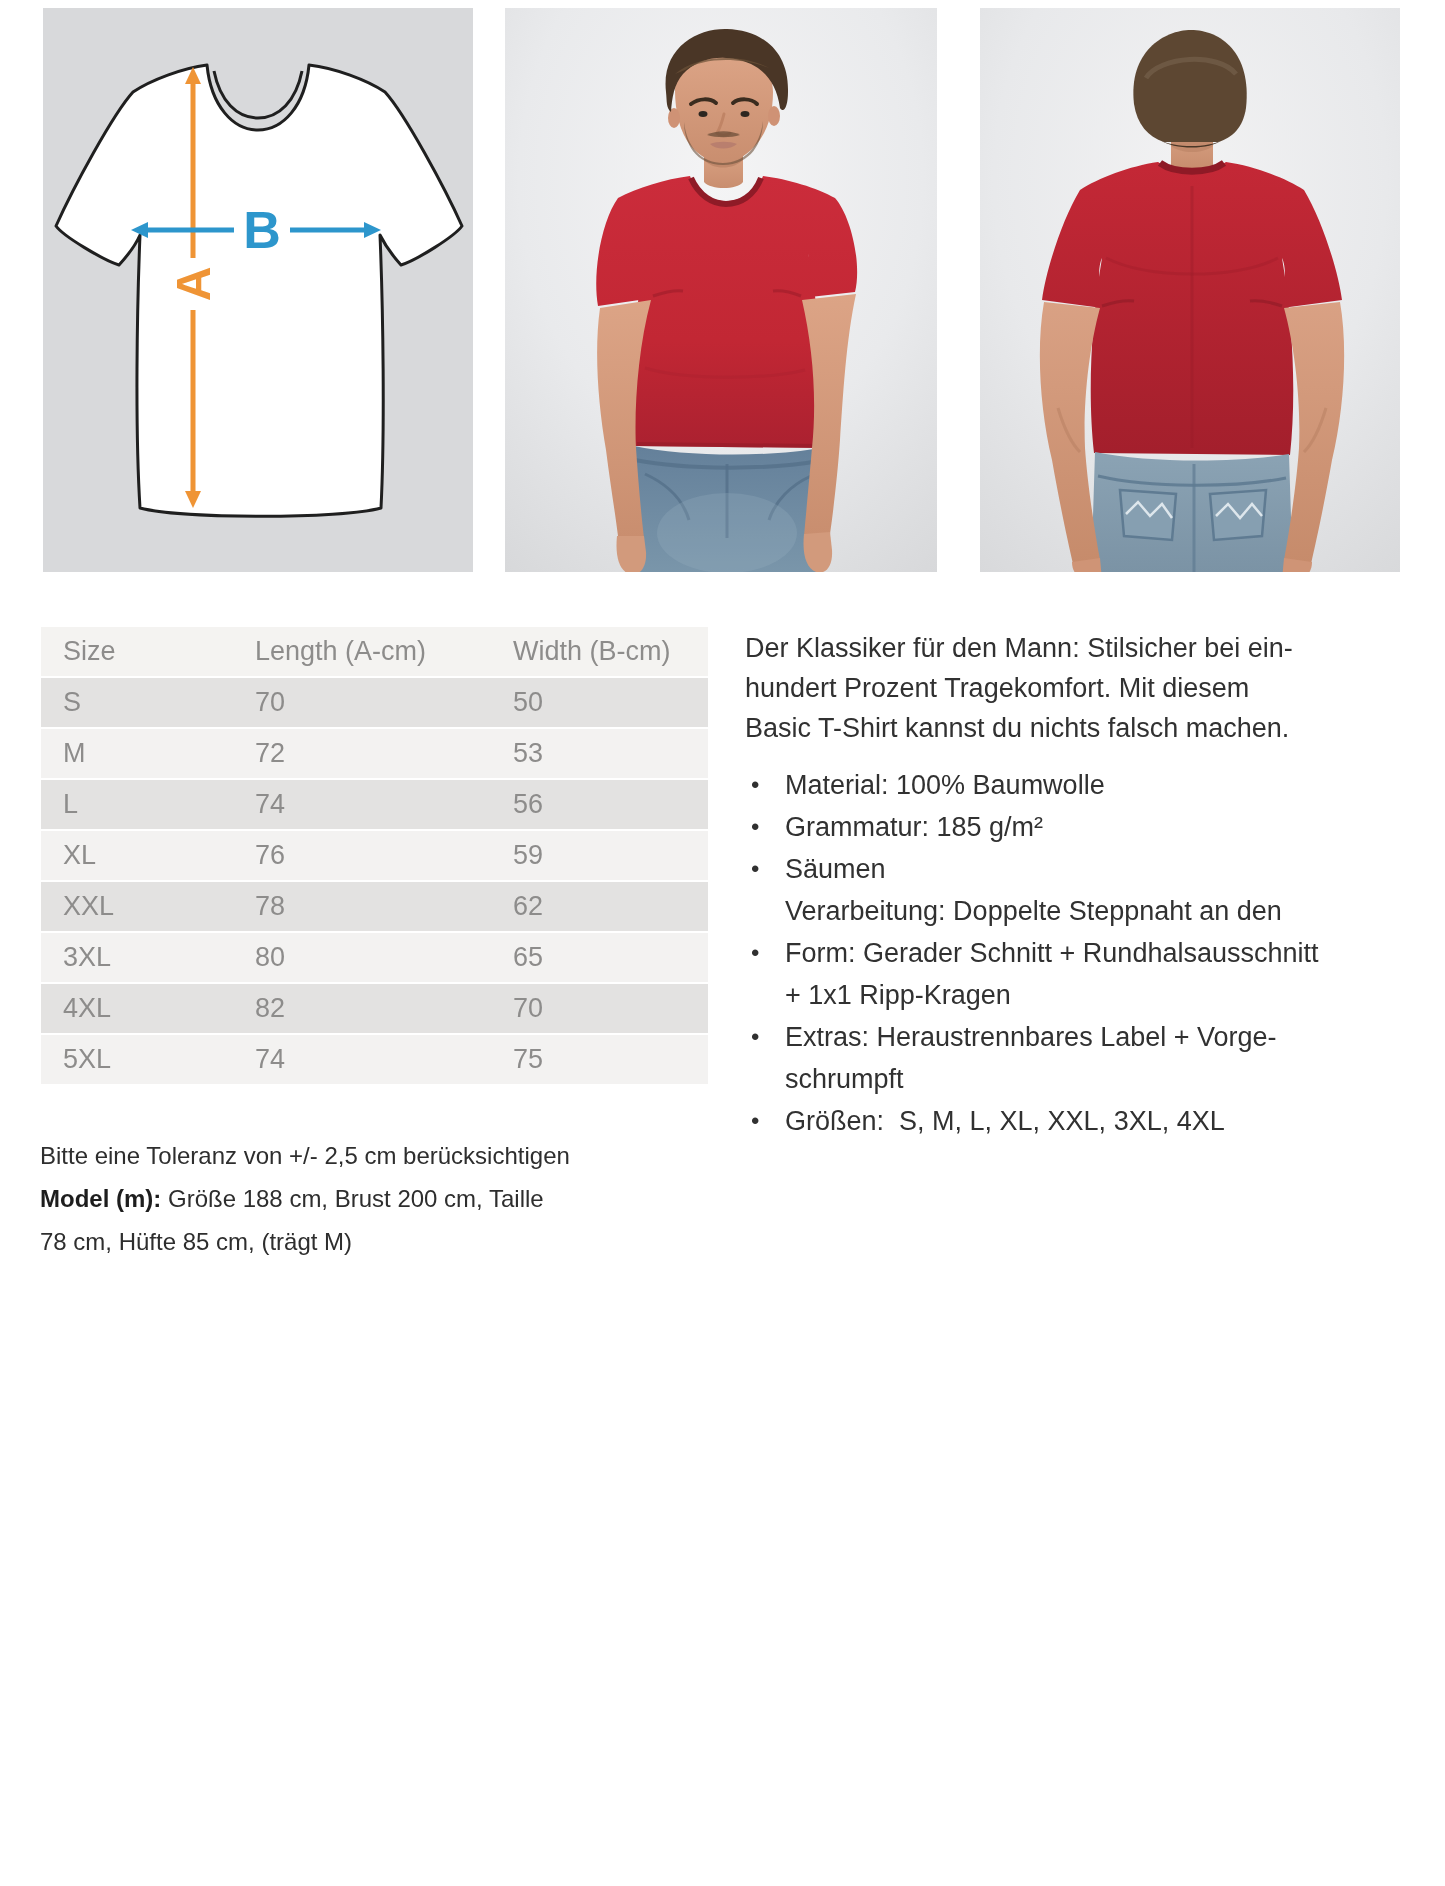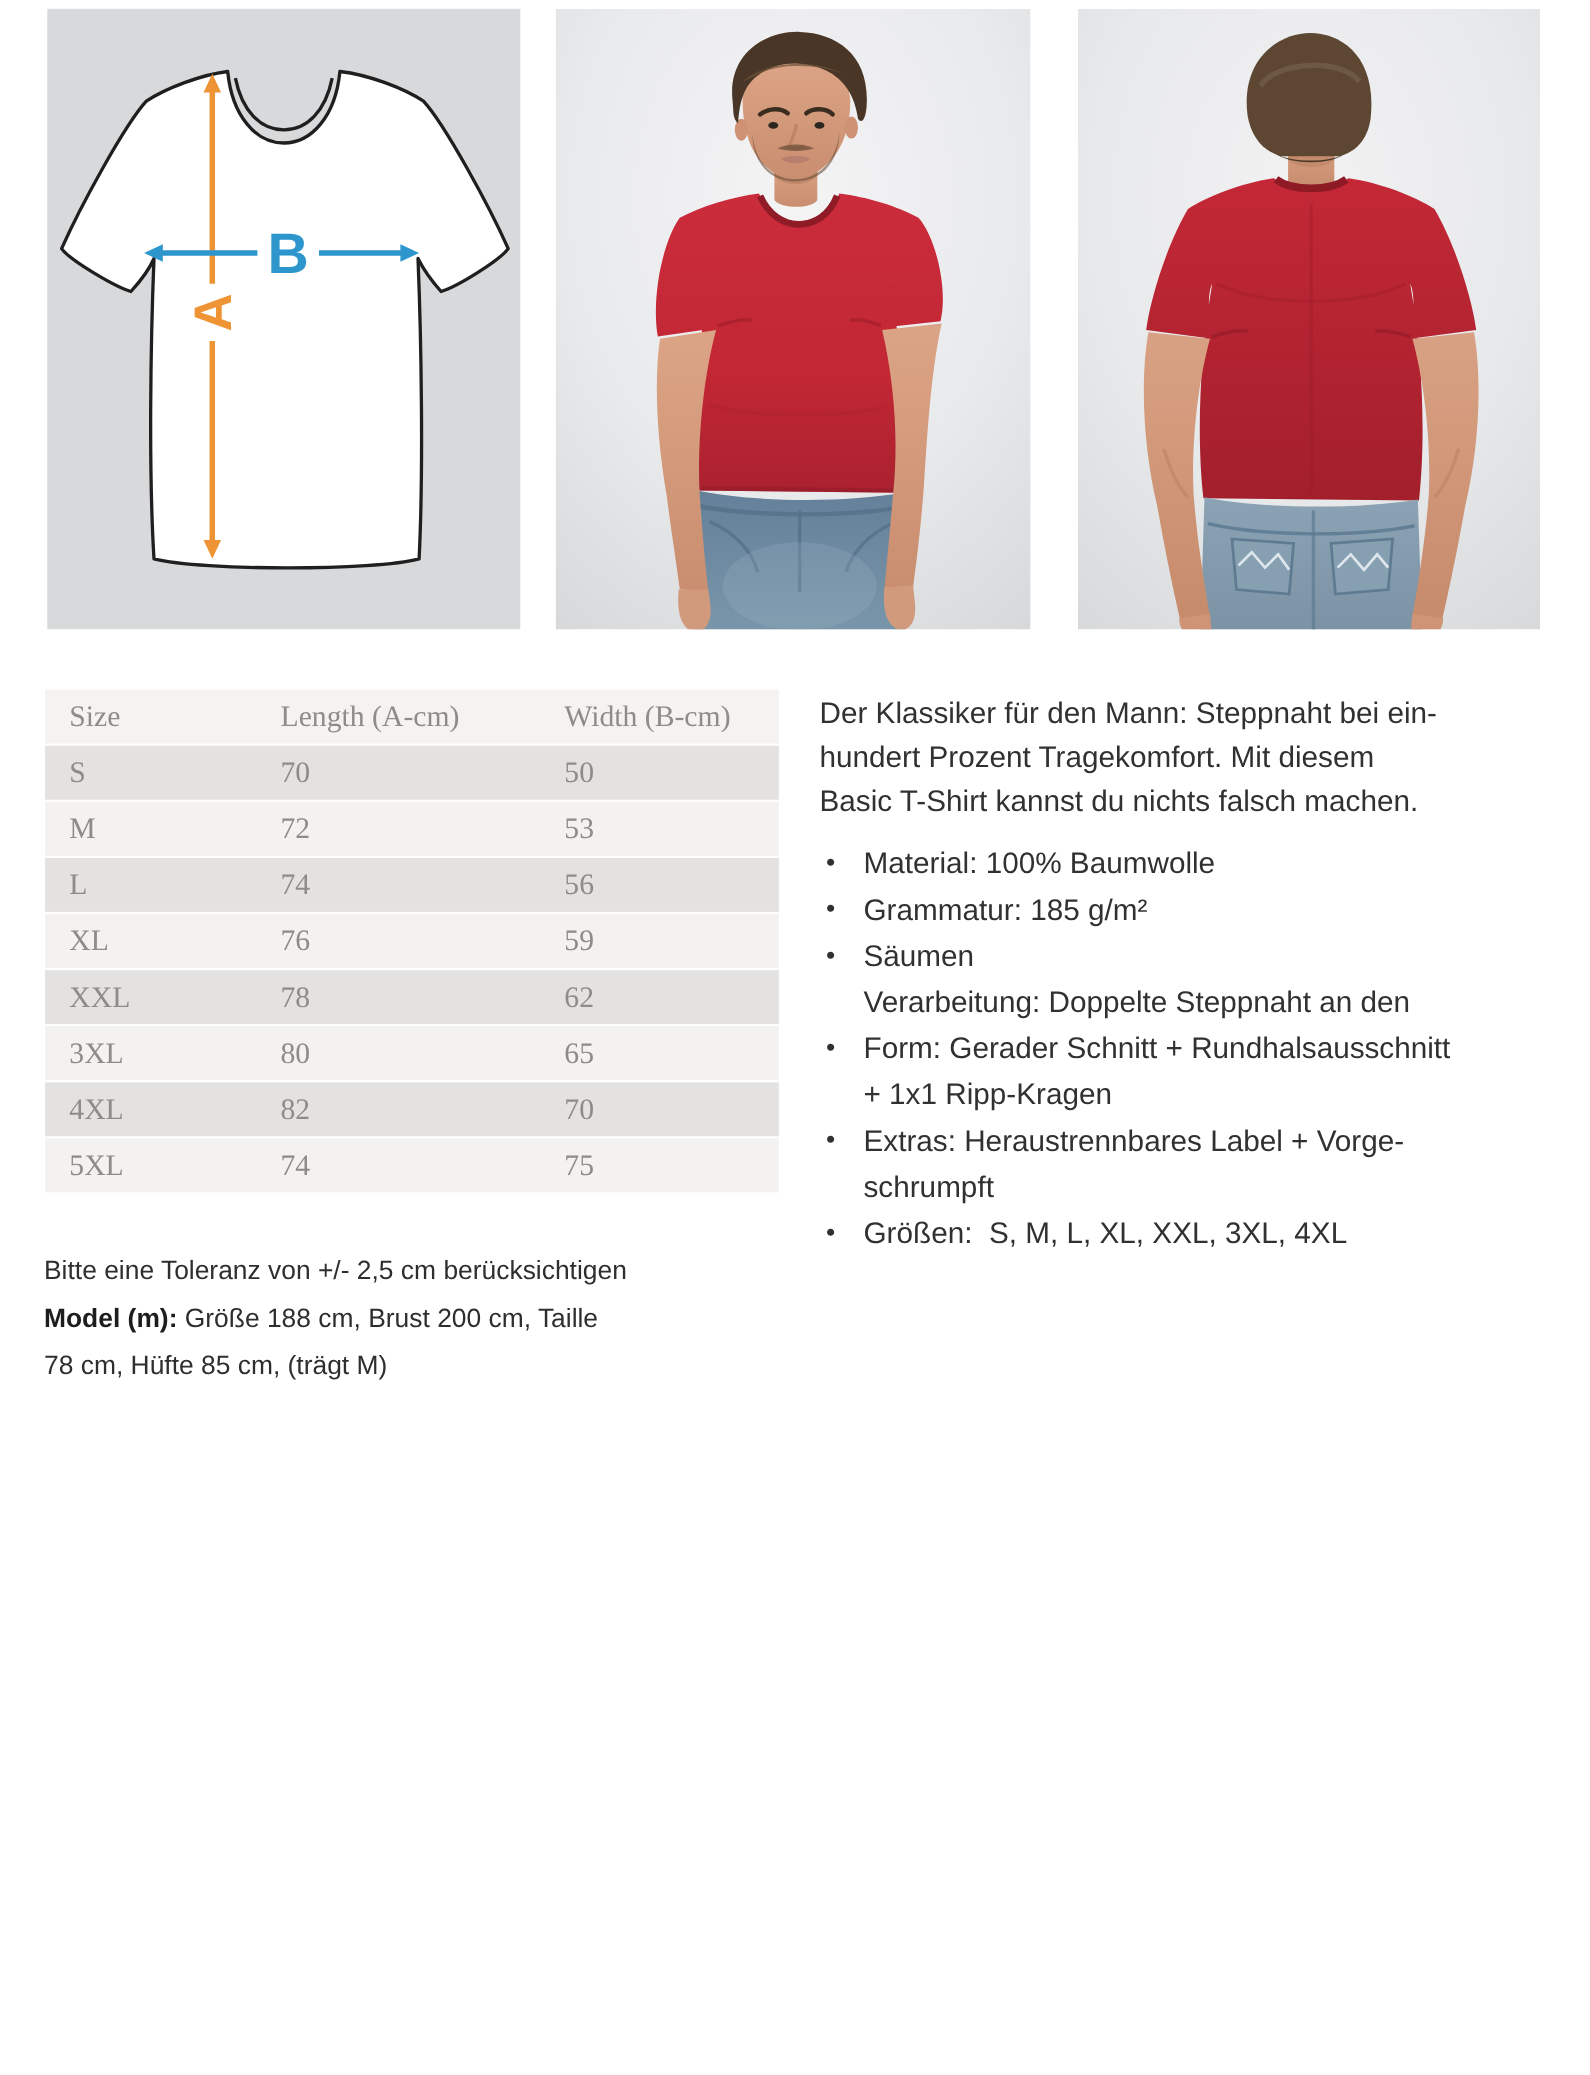--- a/index.html
+++ b/index.html
@@ -5,21 +5,21 @@
   html,body{margin:0;padding:0;background:#ffffff;}
   body{width:1445px;height:1886px;position:relative;font-family:"Liberation Sans",sans-serif;overflow:hidden;}
 
   .panel{position:absolute;top:8px;height:564px;overflow:hidden;}
   #diagram-panel{left:43px;width:430px;background:#d8d9db;}
   #front-panel{left:505px;width:432px;}
   #back-panel{left:980px;width:420px;}
   .panel svg{display:block;}
 
   
-  #size-table{position:absolute;left:41px;top:627px;width:667px;font-size:27px;color:#8d8c8b;font-family:Liberation Serif, serif;}
+  #size-table{position:absolute;left:41px;top:627px;width:667px;font-size:27px;color:#8d8c8b;}
   .t-row{display:grid;grid-template-columns:214px 258px 1fr;align-items:center;height:49px;border-bottom:2px solid #ffffff;}
   .t-row > div:first-child{padding-left:22px;}
   .t-header{background:#f4f3f1;}
   .shade-dark{background:#e3e2e1;}
   .shade-light{background:#f3f2f1;}
 
   
   #right-col{position:absolute;left:745px;top:628px;width:632px;color:#313131;font-size:27px;}
   .intro-line{line-height:40px;white-space:pre;}
   #bullet-list{margin-top:16px;}
@@ -264,21 +264,21 @@
       <div class="t-row shade-light">
         <div>5XL</div>
         <div>74</div>
         <div>75</div>
       </div>
     </div>
 </div>
 
 <div id="right-col">
   <div id="intro-lines">
-      <div class="intro-line">Der Klassiker für den Mann: Steppnaht bei ein-</div>
+      <div class="intro-line">Der Klassiker für den Mann: Stilsicher bei ein-</div>
       <div class="intro-line">hundert Prozent Tragekomfort. Mit diesem</div>
       <div class="intro-line">Basic T-Shirt kannst du nichts falsch machen.</div>
     </div>
   <div id="bullet-list">
       <div class="bullet">
         <span class="dot">•</span>
         <div>
           <div class="b-line">Material: 100% Baumwolle</div>
         </div>
       </div>

